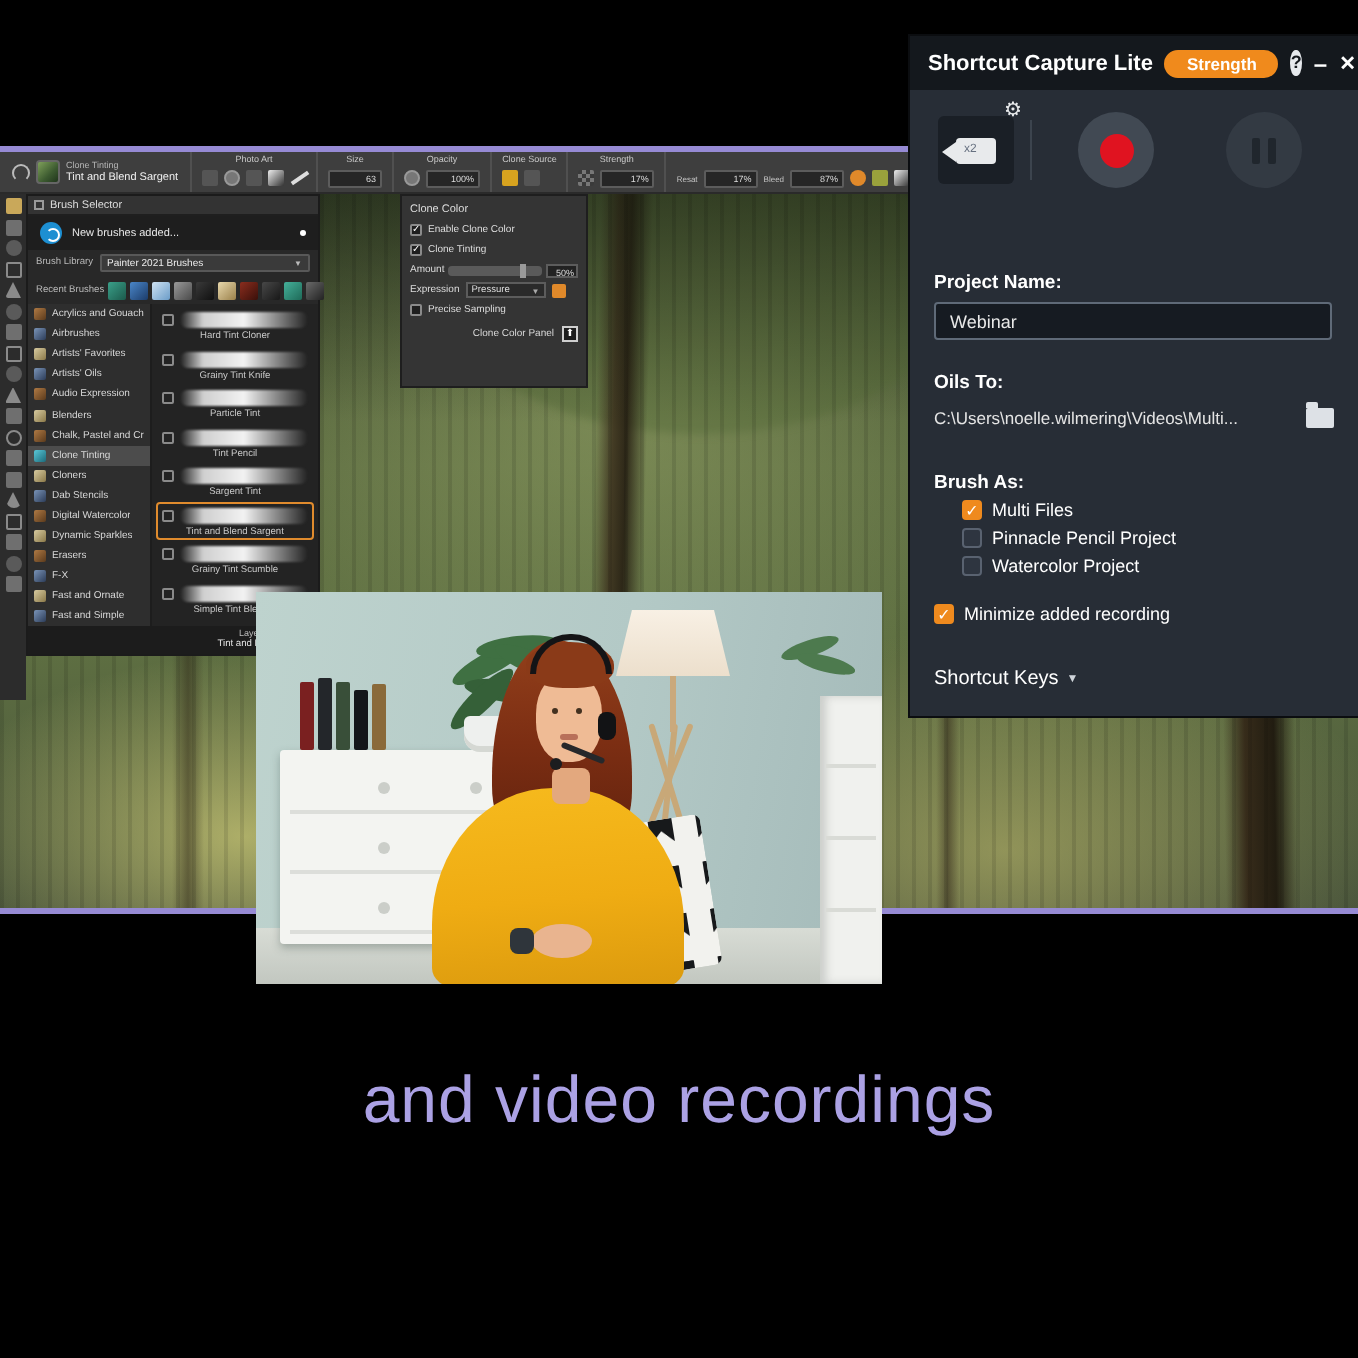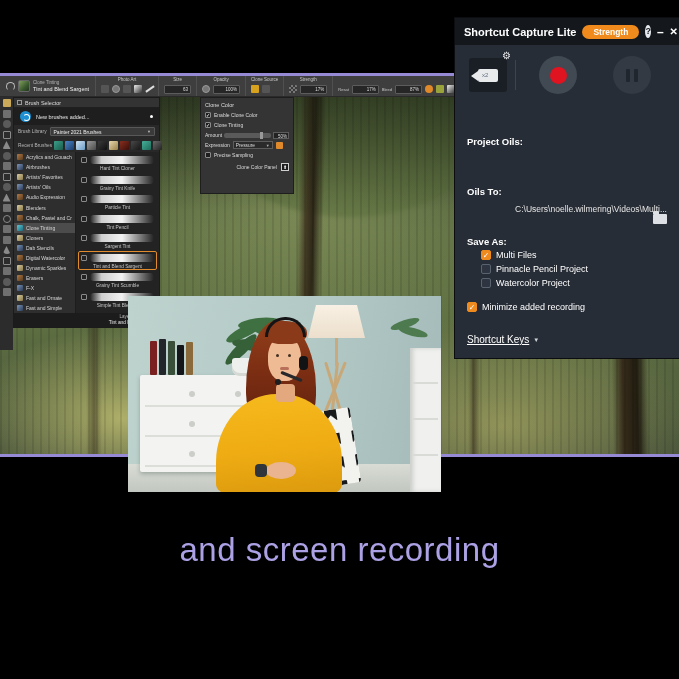--- a/index.html
+++ b/index.html
@@ -171,35 +171,35 @@
   .mc-settings { position:absolute; left:12px; top:88px; right:10px; display:flex; align-items:center; gap:5px; }
   .mc-settings-label { font-size:10.5px; color:#fff; }
   .mc-settings-arrow { font-size:6px; color:#cfd4da; }
   .mc-settings-line { flex:1; border-top:1px solid #515a64; }
   .mc-label { position:absolute; left:12px; font-size:9.5px; font-weight:bold; color:#fff; }
   .mc-proj-label { top:118px; }
   .mc-input { position:absolute; left:12px; top:133px; width:199px; height:19px; background:#161b22;
               border:1px solid #5f6a78; border-radius:2px; color:#e8e8e8; font-size:9px; padding:0 7px;
               font-family:"Liberation Sans", sans-serif; }
   .mc-saveto-label { top:168px; }
-  .mc-path-row { position:absolute; left:12px; top:186px; width:200px; display:flex; align-items:flex-end;flex-direction:column; }
+  .mc-path-row { position:absolute; left:12px; top:186px; width:200px; display:flex; align-items:flex-start; }
   .mc-path { flex:1; font-size:8.5px; color:#e5e5e5; white-space:nowrap; overflow:hidden; }
   .folder-icon { width:14px; height:10px; background:#dde1e6; border-radius:1px; position:relative; flex:none; }
   .folder-icon::before { content:""; position:absolute; left:0; top:-3px; width:6px; height:3px;
                          background:#dde1e6; border-radius:1px 1px 0 0; }
   .mc-saveas-label { top:218px; }
   .mc-opt { position:absolute; left:26px; display:flex; align-items:center; gap:5px; }
   .mc-opt.o0 { top:232px; } .mc-opt.o1 { top:246px; } .mc-opt.o2 { top:260px; }
   .mc-check { width:10px; height:10px; border-radius:2px; background:#2e3540; border:1px solid #596270;
               color:#fff; font-size:8px; line-height:9px; text-align:center; flex:none; }
   .mc-check.on { background:#ef8a1e; border-color:#ef8a1e; }
   .mc-opt-label { font-size:9px; color:#fff; }
   .mc-minimize { position:absolute; left:12px; top:284px; display:flex; align-items:center; gap:5px; }
   .mc-shortcut { position:absolute; left:12px; top:316px; display:flex; align-items:center; gap:4px; }
-  .mc-shortcut-label { font-size:10px; color:#fff;text-decoration:underline; }
+  .mc-shortcut-label { font-size:10px; color:#fff; }
   .mc-shortcut-arrow { font-size:6px; color:#cfd4da; }
 
   
   .webcam { position:absolute; left:128px; top:296px; width:313px; height:196px; z-index:8; overflow:hidden;
             background:linear-gradient(100deg,#bed3ce 0%,#b3c9c6 55%,#a4bab9 100%); }
   .wc-sofa { position:absolute; left:0; right:0; bottom:0; height:28px; background:linear-gradient(#d8dcd5,#c2c7c0); }
   .wc-leg { position:absolute; width:3px; height:92px; background:#c8a878; transform-origin:top center; border-radius:2px; }
   .wc-leg.l1 { left:196px; top:66px; transform:rotate(-17deg); }
   .wc-leg.l2 { left:208px; top:66px; transform:rotate(6deg); }
   .wc-leg.l3 { left:216px; top:66px; transform:rotate(22deg); }
@@ -648,27 +648,28 @@
       <div class="cam-gear">⚙</div>
     </div>
     <div class="mc-divider"></div>
     <div class="mc-record">
       <div class="mc-record-dot"></div>
     </div>
     <div class="mc-pause">
       <div class="mc-pause-bar"></div>
       <div class="mc-pause-bar"></div>
     </div>
-    <div class="mc-label mc-proj-label">Project Oils:</div>
+    <div class="mc-label mc-proj-label">Project Name:</div>
+    <input class="mc-input" value="Webinar" style="">
     <div class="mc-label mc-saveto-label">Oils To:</div>
     <div class="mc-path-row">
       <div class="mc-path">C:\Users\noelle.wilmering\Videos\Multi...</div>
       <div class="folder-icon"></div>
     </div>
-    <div class="mc-label mc-saveas-label">Save As:</div>
+    <div class="mc-label mc-saveas-label">Brush As:</div>
     <div class="mc-opt o0">
       <div class="mc-check on">✓</div>
       <div class="mc-opt-label">Multi Files</div>
     </div>
     <div class="mc-opt o1">
       <div class="mc-check"></div>
       <div class="mc-opt-label">Pinnacle Pencil Project</div>
     </div>
     <div class="mc-opt o2">
       <div class="mc-check"></div>
@@ -678,16 +679,16 @@
       <div class="mc-check on">✓</div>
       <div class="mc-opt-label">Minimize added recording</div>
     </div>
     <div class="mc-shortcut">
       <span class="mc-shortcut-label">Shortcut Keys</span>
       <span class="mc-shortcut-arrow">▼</span>
     </div>
   </div>
 
   <div class="caption">
-    <div>and screen recording</div>
+    <div>and video recordings</div>
   </div>
 
 </div>
 
 </body></html>

